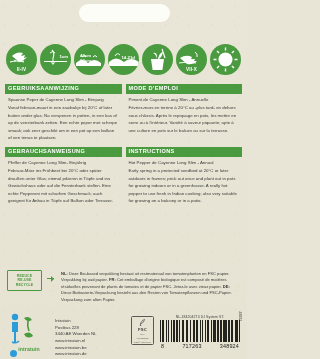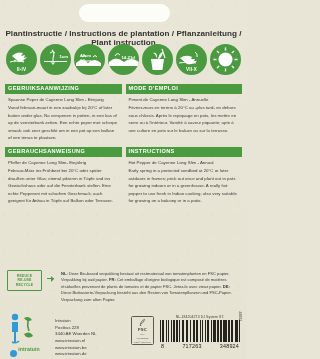--- a/index.html
+++ b/index.html
@@ -147,21 +147,20 @@
     background:#2b9cd8;
   }
 </style>
 </head>
 <body>
 
 <div class="packet">
 
   <div class="hang-label"></div>
 
-  <div class="title">Plantinstructie / Instructions de plantation / Pflanzanleitung / Plant instruction</div>
 
   <div class="icon-row">
 
     <div class="ic">
       <svg viewBox="0 0 31 31" aria-hidden="true">
         <path d="M6 12 q5 -5 11 -3 l-2 3 4 -1 -1 3 3 -1 q-4 5 -9 4 z" fill="#ffffff"></path>
         <path d="M4 18 q7 -2 14 0" stroke="#ffffff" stroke-width="1.1" fill="none"></path>
         <circle cx="9" cy="16.5" r=".8" fill="#ffffff"></circle>
         <circle cx="13" cy="17.5" r=".8" fill="#ffffff"></circle>
         <circle cx="17" cy="17" r=".8" fill="#ffffff"></circle>

